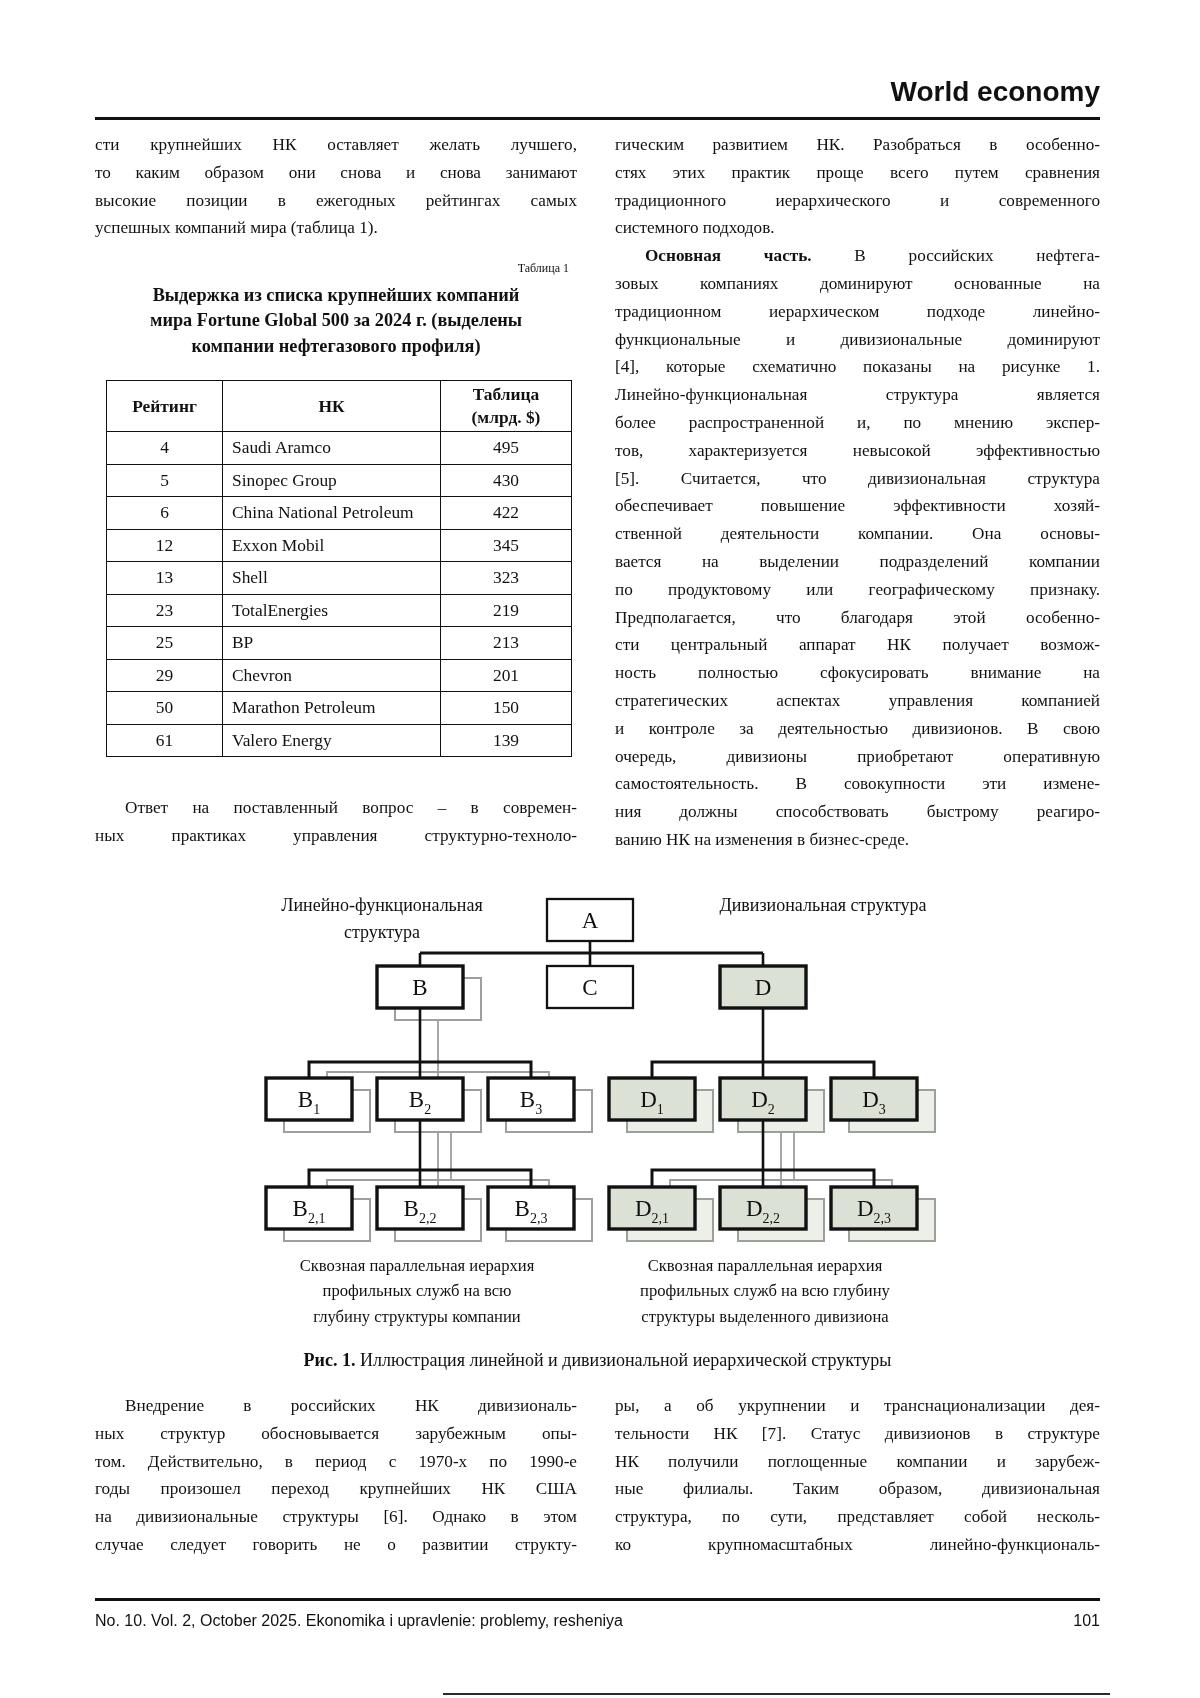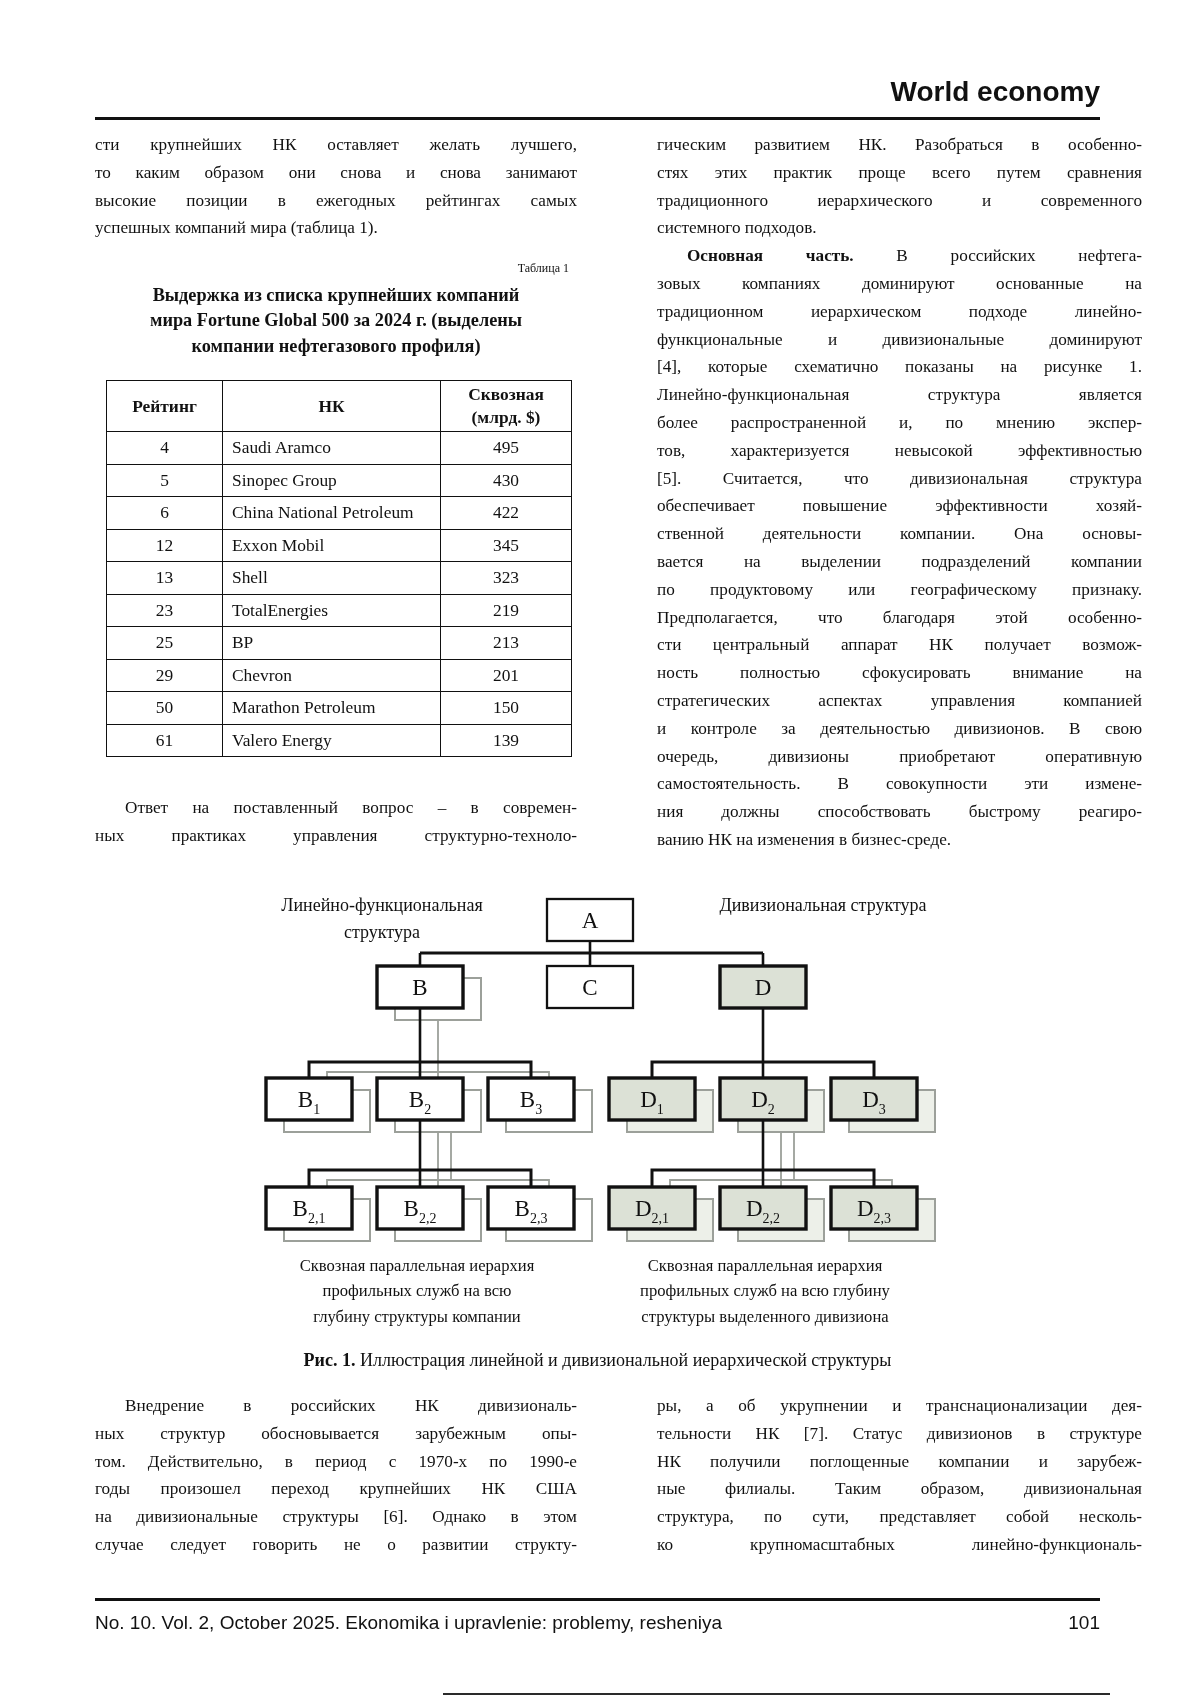--- a/index.html
+++ b/index.html
@@ -10,21 +10,21 @@
   .abs{position:absolute;}
   
   .hdr{top:76px;left:95px;width:1005px;text-align:right;
        font-family:"Liberation Sans", sans-serif;font-weight:bold;font-size:28px;}
   .rule{left:95px;width:1005px;height:3px;background:#111;}
   .rule1{top:117px;}
   .rule2{top:1598px;}
   
   .col{font-size:17.2px;line-height:27.8px;}
   .colL{left:95px;width:482px;}
-  .colR{left:615px;width:485px;margin-left:42px;}
+  .colR{left:615px;width:485px;}
   .top131{top:131px;}
   .top1392{top:1392px;}
   .tline{text-align:justify;text-align-last:justify;}
   .tline.endline{text-align-last:left;}
   .tline.ind{text-indent:30px;}
   
   .tbl-label{margin-top:13px;text-align:right;padding-right:8px;font-size:12px;}
   .tbl-title{text-align:center;font-weight:bold;font-size:18.3px;line-height:25.5px;}
   table.dtable{border-collapse:collapse;margin:21px 0 0 11px;width:462px;table-layout:fixed;}
   .dtable td,.dtable th{border:1.6px solid #111;font-size:17.4px;padding:0;}
@@ -37,21 +37,21 @@
   .figure{top:825px;left:95px;width:1005px;height:570px;}
   .figcap{position:absolute;font-size:16.6px;line-height:25.3px;text-align:center;}
   .figcapL{top:428px;left:162px;width:320px;}
   .figcapR{top:428px;left:505px;width:330px;}
   .figtitle{position:absolute;top:525px;left:0;width:1005px;text-align:center;font-size:18px;}
   svg text{font-family:"Liberation Serif", serif;fill:#111;}
   .svg-toplabel{font-size:18px;}
   .nodelabel{font-size:23px;}
   .nodelabel .sub{font-size:14px;}
   
-  .footer{top:1612px;left:95px;width:1005px;font-family:"Liberation Sans", sans-serif;font-size:19px;}
+  .footer{top:1612px;left:95px;width:1005px;font-family:"Liberation Sans", sans-serif;font-size:16px;}
   .footer .fl{float:left;}
   .footer .fr{float:right;}
   .scan-edge{top:1693px;left:443px;width:667px;height:2px;background:#2a2a2a;}
 </style>
 </head>
 <body>
 
 <div class="abs hdr">World economy</div>
 <div class="abs rule rule1"></div>
 
@@ -67,21 +67,21 @@
     <div>Выдержка из списка крупнейших компаний</div>
     <div>мира Fortune Global 500 за 2024 г. (выделены</div>
     <div>компании нефтегазового профиля)</div>
   </div>
   <table class="dtable">
     <thead>
       <tr>
         <th class="c-rank">Рейтинг</th>
         <th class="c-name" style="text-align:center;padding-left:0 !important;">НК</th>
         <th class="c-rev">
-          <div>Сквозная</div>
+          <div>Таблица</div>
           <div>(млрд. $)</div>
         </th>
       </tr>
     </thead>
     <tbody>
         <tr>
           <td class="c-rank">4</td>
           <td class="c-name">Saudi Aramco</td>
           <td class="c-rev">495</td>
         </tr>

